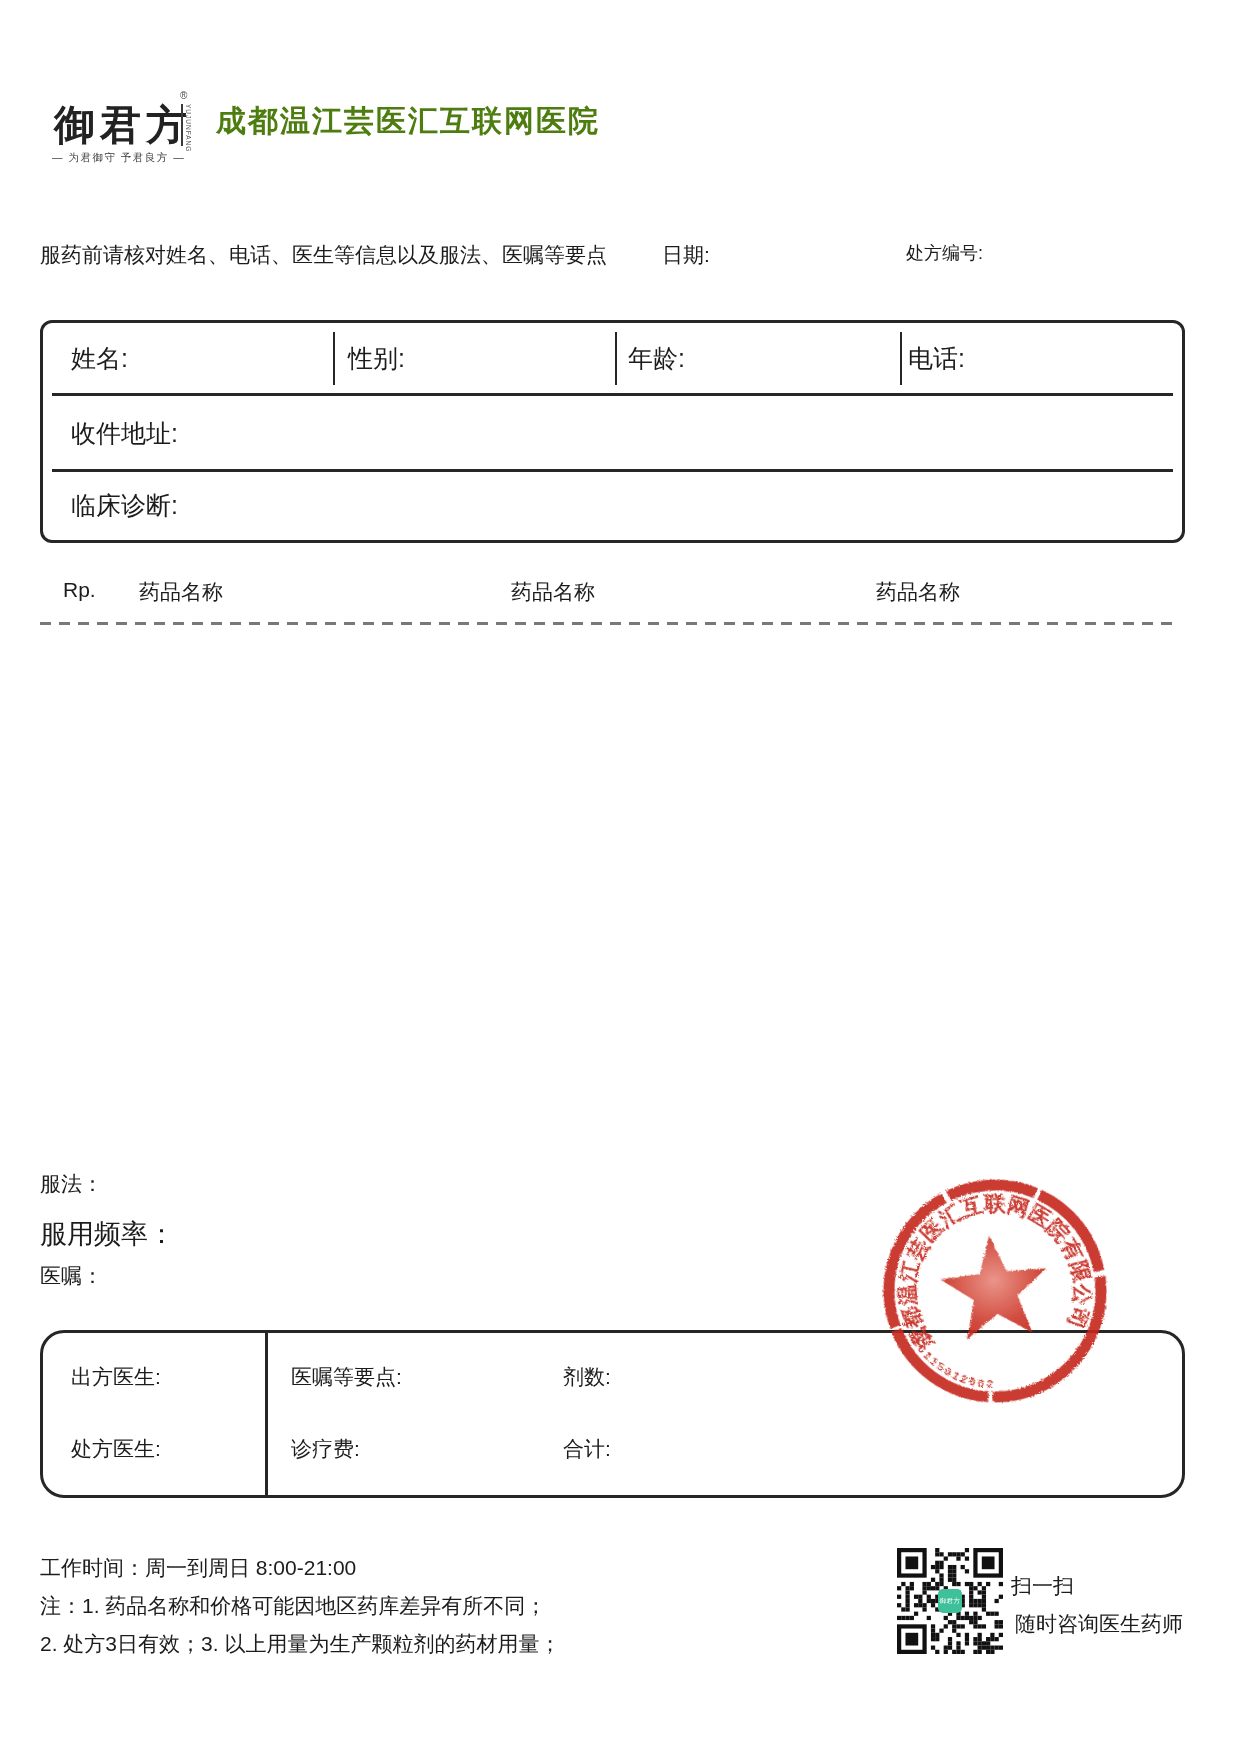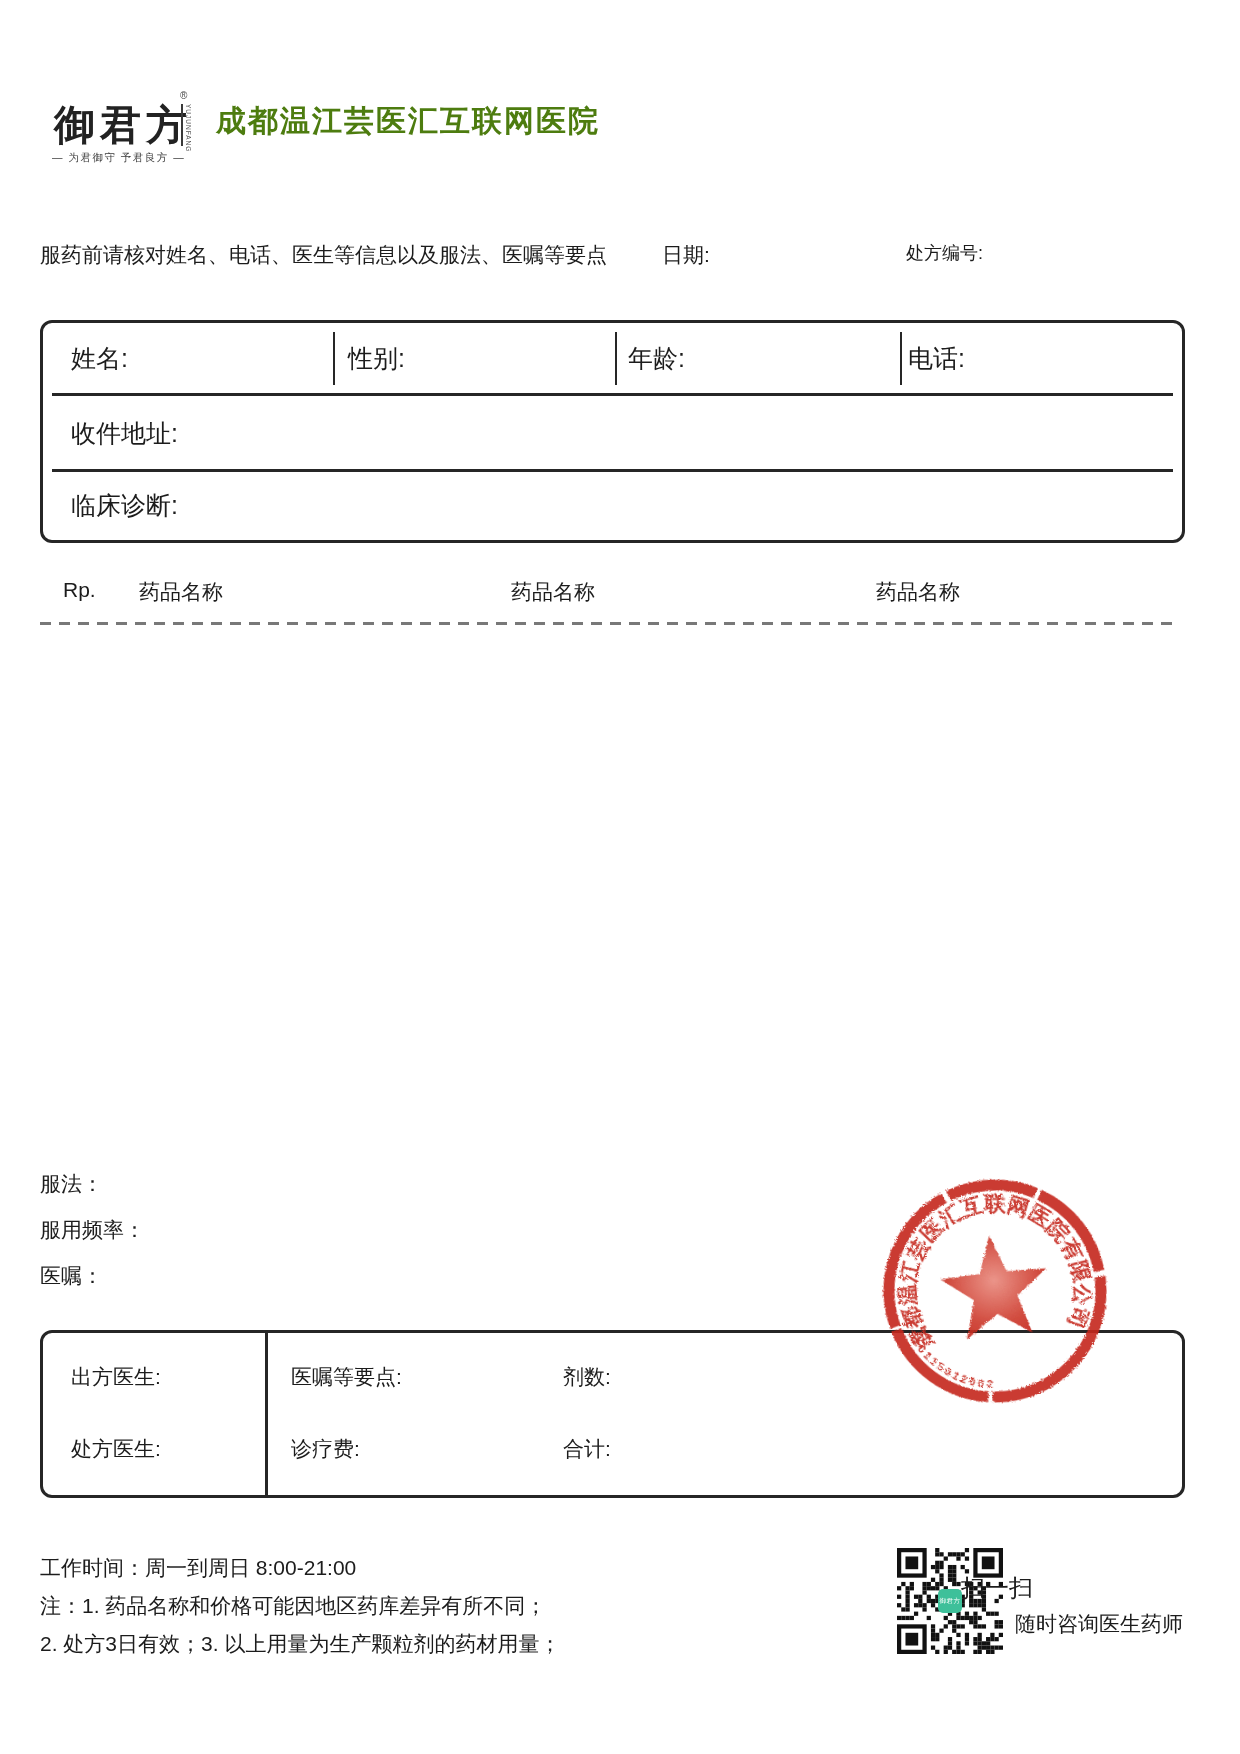--- a/index.html
+++ b/index.html
@@ -37,42 +37,42 @@
   
   .rp-label{left:63px;top:578px;font-size:21px;}
   .drug-col1{left:139px;top:578px;font-size:21px;}
   .drug-col2{left:511px;top:578px;font-size:21px;}
   .drug-col3{left:876px;top:578px;font-size:21px;}
   .dashed-line{left:40px;top:622px;width:1137px;height:3px;
     background:repeating-linear-gradient(90deg,#787878 0 11px,transparent 11px 19px);}
 
   
   .usage-label{left:40px;top:1170px;font-size:21px;}
-  .frequency-label{left:40px;top:1216px;font-size:21px;}
+  .frequency-label{left:40px;top:1216px;font-size:27px;}
   .advice-label{left:40px;top:1262px;font-size:21px;}
 
   
-  .signature-box{left:40px;top:1330px;width:1139px;height:162px;border:3px solid #262626;border-radius:12px;}
+  .signature-box{left:40px;top:1330px;width:1139px;height:162px;border:3px solid #262626;border-radius:24px;}
   .sb-div{position:absolute;left:222px;top:0;bottom:0;width:3px;background:#262626;}
   .sb-label{position:absolute;font-size:21px;}
   .sb-r1{top:30px}.sb-r2{top:102px}
   .sb-c1{left:28px}.sb-c2{left:248px}.sb-c3{left:520px}
 
   
   .stamp{left:876px;top:1172px;width:240px;height:240px;}
 
   
   .working-hours{left:40px;top:1554px;font-size:21px;}
   .note-line1{left:40px;top:1592px;font-size:21px;}
   .note-line2{left:40px;top:1630px;font-size:21px;}
   .qr{left:897px;top:1548px;width:106px;height:106px;}
   .qr-logo{position:absolute;left:41px;top:41px;width:24px;height:24px;border-radius:5px;
     background:#3ec09a;color:#fff;display:flex;align-items:center;justify-content:center;
     font-size:6.5px;letter-spacing:.5px;}
-  .qr-caption1{left:961px;top:1572px;font-size:24px;}
+  .qr-caption1{left:1011px;top:1572px;font-size:21px;}
   .qr-caption2{left:1015px;top:1610px;font-size:21px;}
 </style>
 </head>
 <body>
 
 <div class="page">
 
   <div class="abs logo-text">御君方</div>
   <div class="abs logo-reg">®</div>
   <div class="abs logo-vertical">YUJUNFANG</div>

